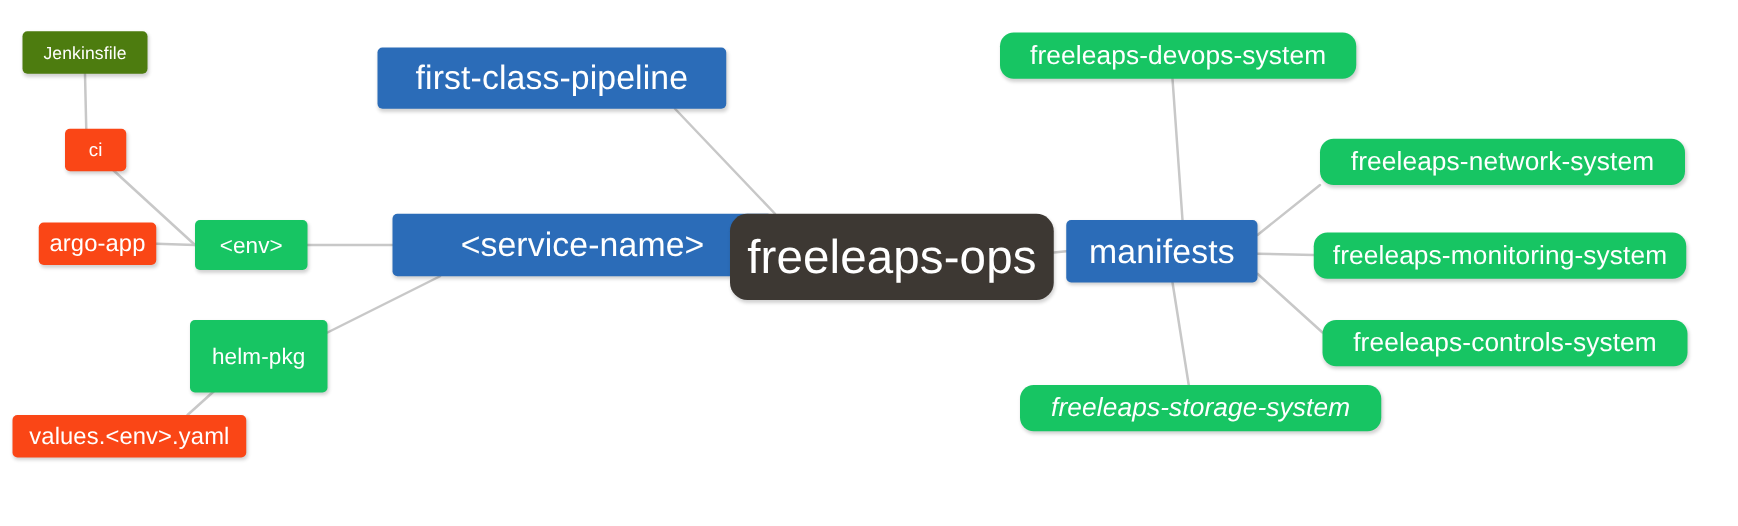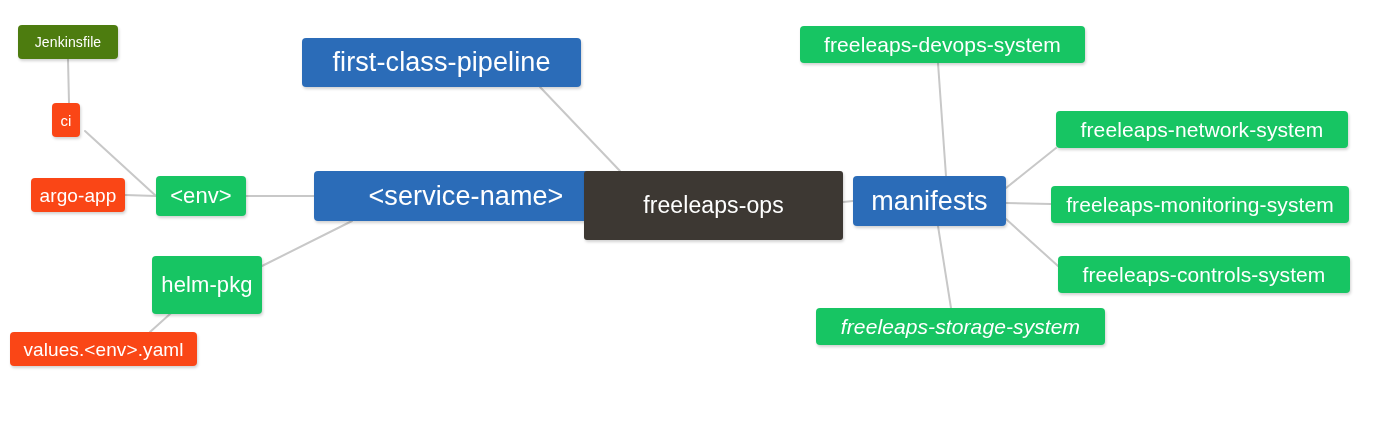--- a/index.html
+++ b/index.html
@@ -35,47 +35,48 @@
     color: #ffffff;
     white-space: nowrap;
     border-radius: 5px;
     box-shadow: 1px 2px 3px rgba(0,0,0,0.18);
     line-height: 1;
     padding: 0 10px;
     letter-spacing: 0.1px;
   }
   .lvl-root {
     background: #3d3833;
-    font-size: 23px;
-    border-radius: 3px;
+    font-size: 38px;
+    border-radius: 14px;
   }
   .lvl-1 {
     background: #2b6cb8;
     font-size: 27px;
     border-radius: 4px;
   }
   .lvl-2 {
     background: #17c563;
-    font-size: 22px;
+    font-size: 18px;
     border-radius: 4px;
   }
   .lvl-3 {
     background: #fa4616;
     font-size: 19px;
     border-radius: 4px;
   }
   .lvl-3.accent-orange {
     background: #4d7c0f;
     font-size: 14px;
   }
   .lvl-3.tiny {
     font-size: 15px;
   }
   .lvl-2.sys {
     font-size: 21px;
+    border-radius: 11px;
   }
 </style>
 </head>
 <body>
 
 <div id="canvas">
   <svg id="edges" viewBox="0 0 1390 421">
       <line x1="68" y1="59" x2="69" y2="103" stroke="#c8c8c8" stroke-width="2" stroke-linecap="round"></line>
       <line x1="85" y1="131" x2="156" y2="196" stroke="#c8c8c8" stroke-width="2" stroke-linecap="round"></line>
       <line x1="125" y1="195" x2="156" y2="196" stroke="#c8c8c8" stroke-width="2" stroke-linecap="round"></line>
@@ -86,21 +87,21 @@
       <line x1="570" y1="196" x2="584" y2="200" stroke="#c8c8c8" stroke-width="2" stroke-linecap="round"></line>
       <line x1="843" y1="202" x2="853" y2="201" stroke="#c8c8c8" stroke-width="2" stroke-linecap="round"></line>
       <line x1="938" y1="63" x2="946" y2="176" stroke="#c8c8c8" stroke-width="2" stroke-linecap="round"></line>
       <line x1="1056" y1="148" x2="1006" y2="188" stroke="#c8c8c8" stroke-width="2" stroke-linecap="round"></line>
       <line x1="1051" y1="204" x2="1006" y2="203" stroke="#c8c8c8" stroke-width="2" stroke-linecap="round"></line>
       <line x1="1058" y1="266" x2="1006" y2="219" stroke="#c8c8c8" stroke-width="2" stroke-linecap="round"></line>
       <line x1="951" y1="308" x2="938" y2="226" stroke="#c8c8c8" stroke-width="2" stroke-linecap="round"></line>
     </svg>
   <div id="node-layer">
       <div class="node lvl-3 accent-orange" style="left: 18px; top: 25px; width: 100px; height: 34px;">Jenkinsfile</div>
-      <div class="node lvl-3 tiny" style="left: 52px; top: 103px; width: 28px; height: 34px;">ci</div>
+      <div class="node lvl-3 tiny" style="left: 52px; top: 103px; width: 49px; height: 34px;">ci</div>
       <div class="node lvl-3" style="left: 31px; top: 178px; width: 94px; height: 34px;">argo-app</div>
       <div class="node lvl-2" style="left: 156px; top: 176px; width: 90px; height: 40px;">&lt;env&gt;</div>
       <div class="node lvl-2" style="left: 152px; top: 256px; width: 110px; height: 58px;">helm-pkg</div>
       <div class="node lvl-3" style="left: 10px; top: 332px; width: 187px; height: 34px;">values.&lt;env&gt;.yaml</div>
       <div class="node lvl-1" style="left: 302px; top: 38px; width: 279px; height: 49px;">first-class-pipeline</div>
       <div class="node lvl-1" style="left: 314px; top: 171px; width: 304px; height: 50px;">&lt;service-name&gt;</div>
       <div class="node lvl-root" style="left: 584px; top: 171px; width: 259px; height: 69px;">freeleaps-ops</div>
       <div class="node lvl-1" style="left: 853px; top: 176px; width: 153px; height: 50px;">manifests</div>
       <div class="node lvl-2 sys" style="left: 800px; top: 26px; width: 285px; height: 37px;">freeleaps-devops-system</div>
       <div class="node lvl-2 sys" style="left: 1056px; top: 111px; width: 292px; height: 37px;">freeleaps-network-system</div>

